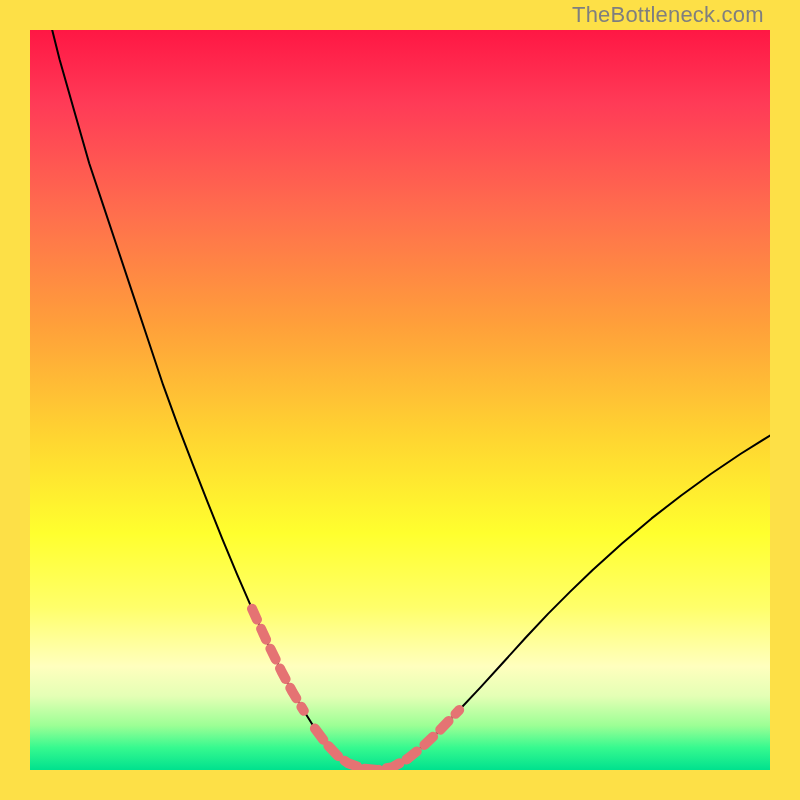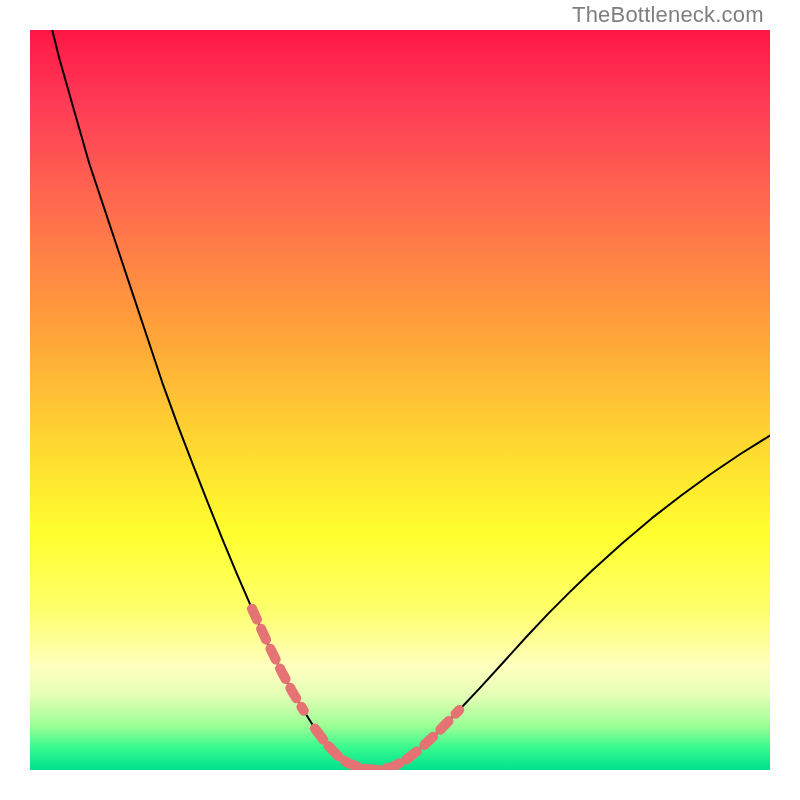--- a/index.html
+++ b/index.html
@@ -8,21 +8,21 @@
     width: 800px;
     height: 800px;
     background: #000;
     font-family: Arial, Helvetica, sans-serif;
     overflow: hidden;
   }
   .chart-wrap {
     position: relative;
     width: 800px;
     height: 800px;
-    background: #ffffff;
+    background: #fde047;
   }
   .plot-area {
     position: absolute;
     left: 30px;
     top: 30px;
     width: 740px;
     height: 740px;
     background: linear-gradient(
       to bottom,
       #ff1744 0%,

